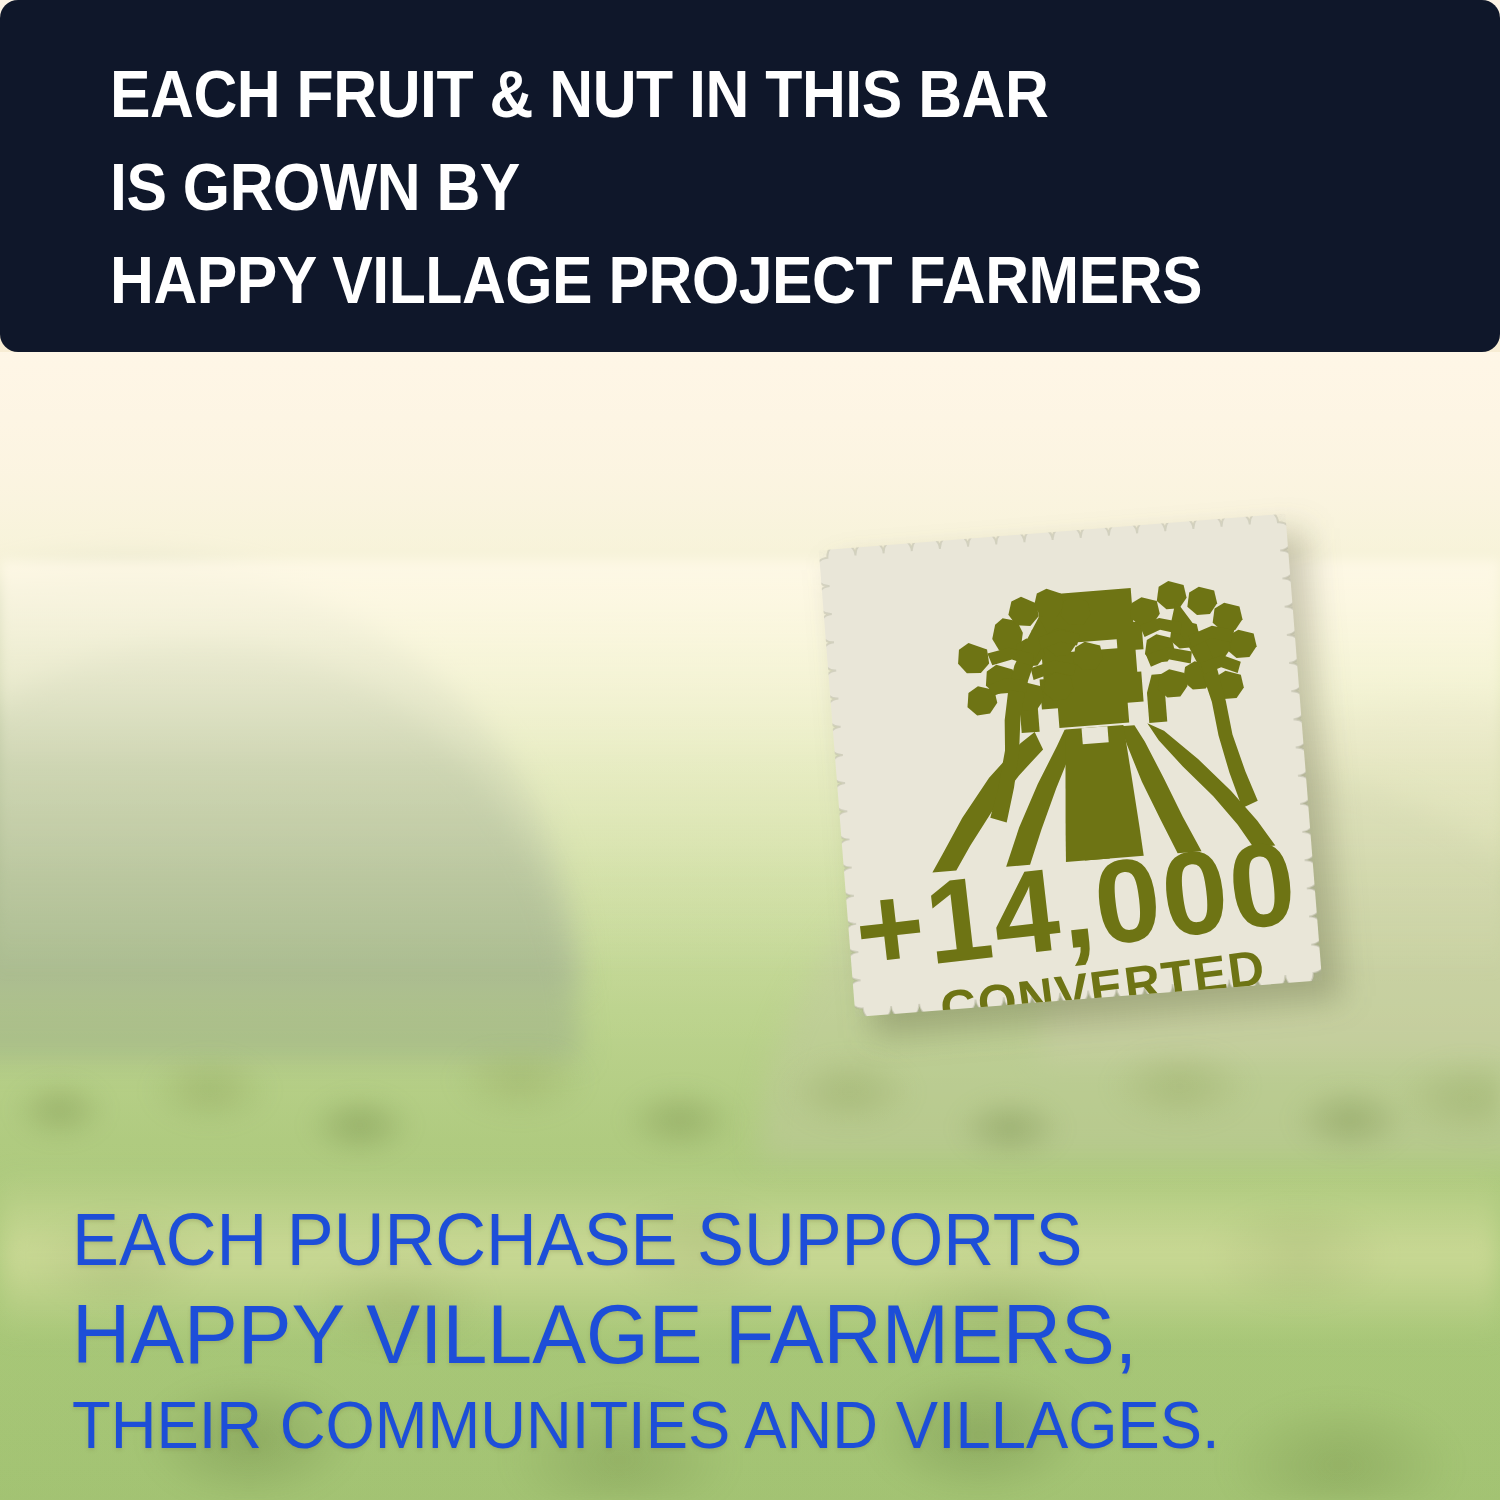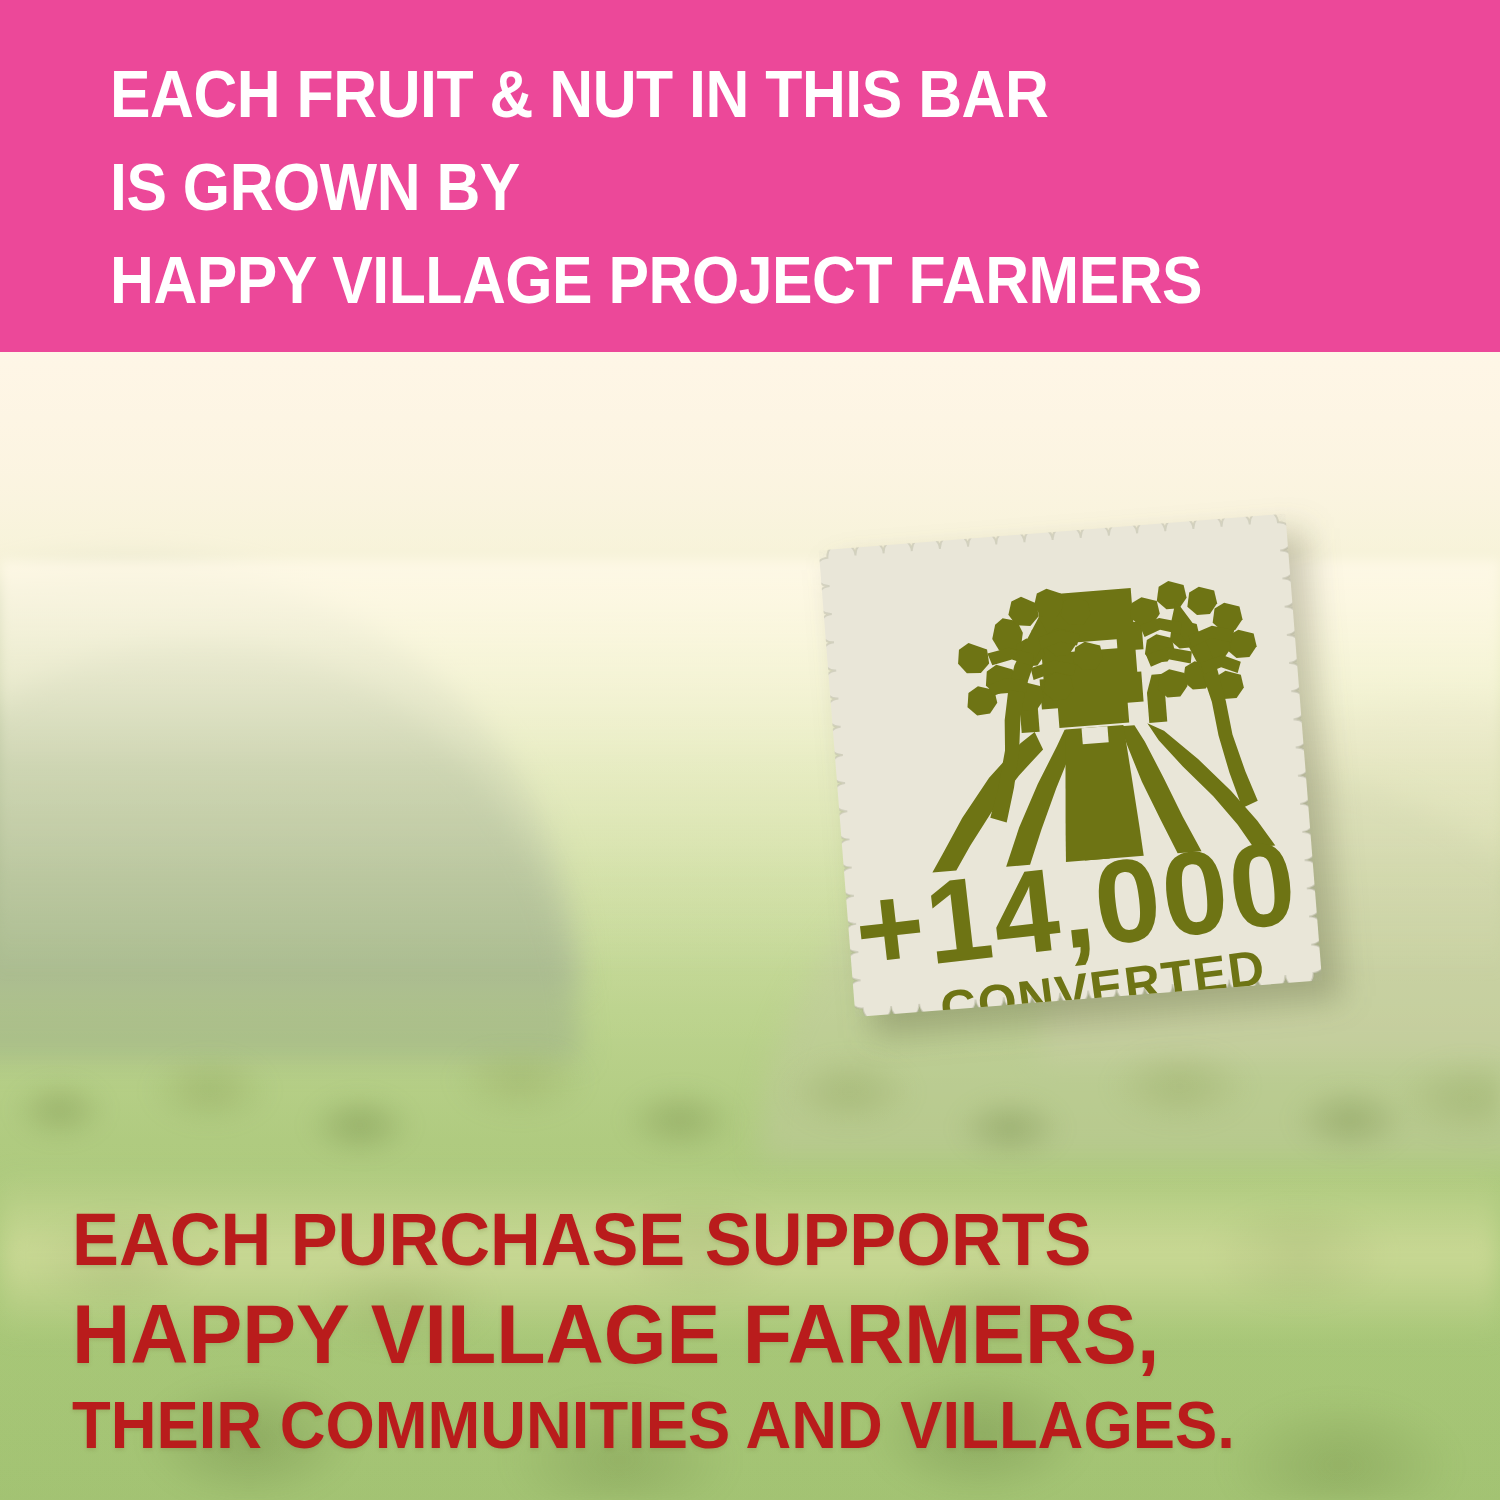--- a/index.html
+++ b/index.html
@@ -108,22 +108,23 @@
       rgba(255,250,225,0.42) 300px,
       rgba(255,252,220,0.20) 520px,
       rgba(255,255,220,0.10) 700px,
       rgba(255,255,225,0.06) 1000px);
   }
 
   
   .header-band {
     position: absolute;
     left: 0; top: 0; width: 1500px; height: 352px;
-    background: #ec4899;
+    background: #0f172a;
     z-index: 10;
+    border-radius: 18px;
   }
   .headline {
     position: absolute;
     left: 110px; top: 48px;
     width: 1330px;
     color: #ffffff;
     font-family: "Liberation Sans Narrow", "Liberation Sans", sans-serif;
     font-weight: 700;
     font-size: 66px;
     line-height: 93px;
@@ -203,22 +204,22 @@
     pointer-events: none;
   }
 
   
   .bottom-text {
     position: absolute;
     left: 72px; top: 1196px;
     width: 1400px;
     z-index: 30;
     font-family: "Liberation Sans Narrow", "Liberation Sans", sans-serif;
-    font-weight: 700;
-    color: #b91c1c;
+    font-weight: 400;
+    color: #1d4ed8;
     text-shadow: 0 2px 4px rgba(120,120,60,0.25);
     white-space: nowrap;
   }
   .bottom-text .bl1 {
     display: block;
     font-size: 74px;
     line-height: 88px;
     transform: scaleX(0.95);
     transform-origin: left center;
   }

